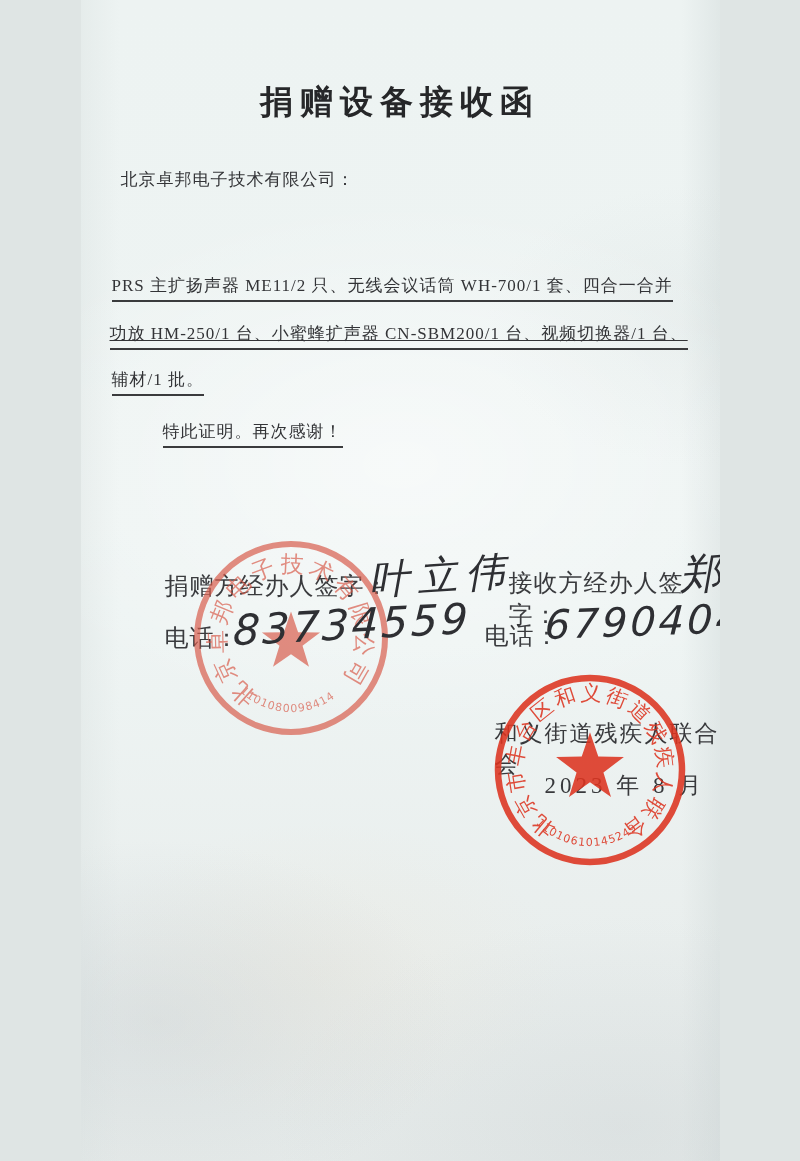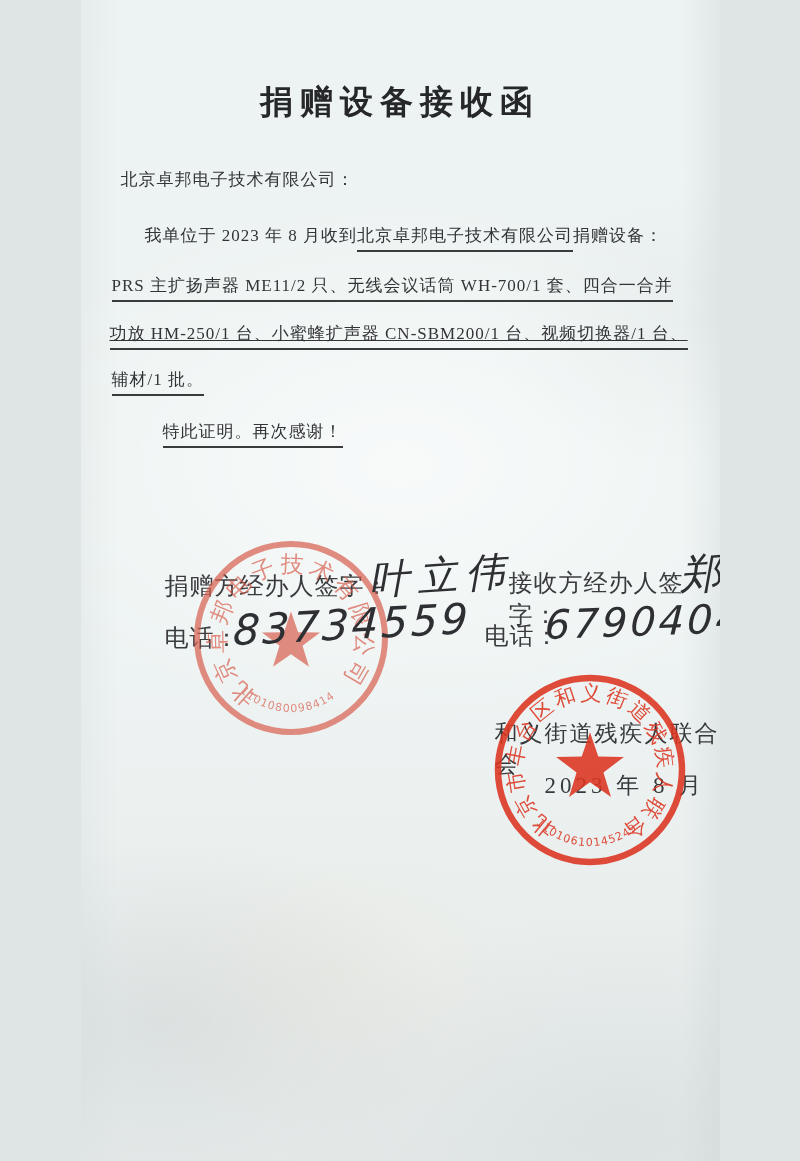--- a/index.html
+++ b/index.html
@@ -36,23 +36,20 @@
 </style>
 </head>
 <body>
 
 <div class="page">
 
   <div class="abs title">捐赠设备接收函</div>
 
   <div class="abs printed" style="left:40px;top:168px;">北京卓邦电子技术有限公司：</div>
 
-  <div class="abs printed" style="left:64px;top:224px;white-space:nowrap;">
-    <span>我单位于 2023 年 8 月收到</span><span class="u">北京卓邦电子技术有限公司</span><span>捐赠设备：</span>
-  </div>
 
   <div class="abs printed" style="left:31px;top:274px;white-space:nowrap;text-align:center;">
     <span class="u">PRS 主扩扬声器 ME11/2 只、无线会议话筒 WH-700/1 套、四合一合并</span>
   </div>
 
   <div class="abs printed" style="left:29px;top:322px;white-space:nowrap;text-decoration:underline;">
     <span class="u">功放 HM-250/1 台、小蜜蜂扩声器 CN-SBM200/1 台、视频切换器/1 台、</span>
   </div>
 
   <div class="abs printed" style="left:31px;top:368px;white-space:nowrap;">

